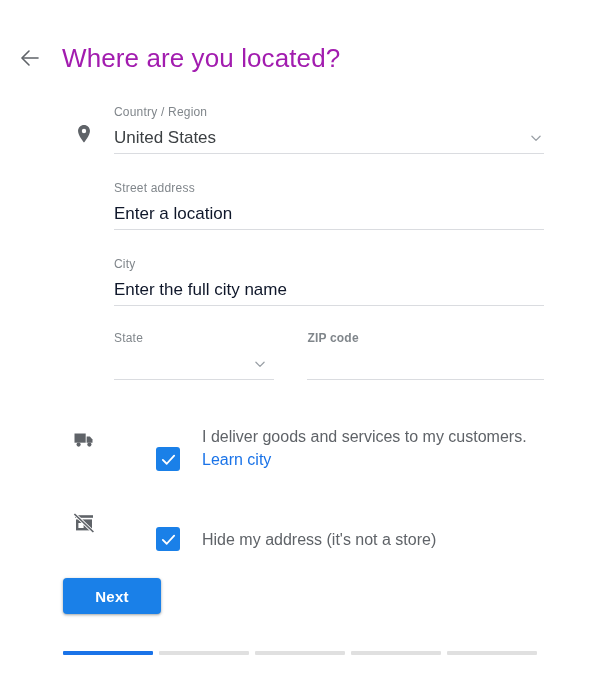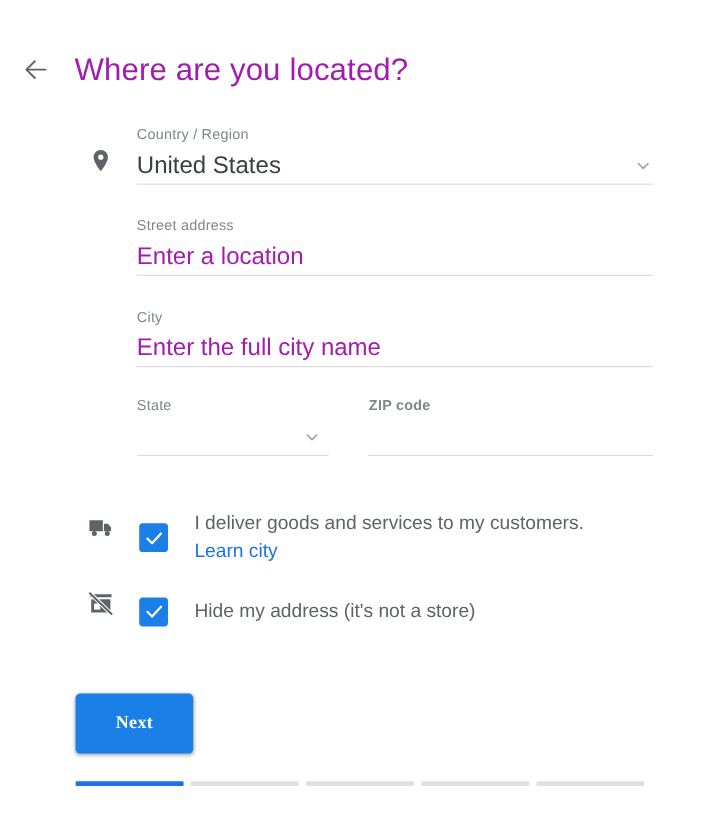--- a/index.html
+++ b/index.html
@@ -92,27 +92,27 @@
     margin-bottom: 3px;
   }
   .field-control {
     position: relative;
     height: 30px;
     border-bottom: 1px solid #dadce0;
     display: flex;
     align-items: center;
   }
   .field-value {
-    font-size: 20px;
+    font-size: 17px;
     line-height: 22px;
     color: #3c4043;
     white-space: nowrap;
   }
   .field-value.placeholder {
-    color: #a21caf;
+    color: #0f172a;
   }
   .field-value.empty { color: transparent; }
   .chevron {
     position: absolute;
     right: 0;
     bottom: 7px;
     width: 16px;
     height: 16px;
     display: flex;
     align-items: center;
@@ -126,25 +126,25 @@
   
   .check-section {
     position: absolute;
     left: 0;
     top: 424px;
     width: 600px;
   }
   .check-row {
     position: relative;
     display: flex;
-    align-items: center;
-    padding-left: 72px;
+    align-items: flex-end;
+    padding-left: 112px;
     min-height: 44px;
   }
-  .check-row + .check-row { margin-top: 16px; }
+  .check-row + .check-row { margin-top: 36px; }
   .check-icon {
     position: absolute;
     left: 72px;
     top: 4px;
     width: 24px;
     height: 24px;
     display: flex;
     align-items: center;
     justify-content: center;
   }
@@ -181,27 +181,27 @@
   }
 
   
   .next-wrap {
     position: absolute;
     left: 63px;
     top: 578px;
   }
   .next-btn {
     min-width: 98px;
-    height: 50px;
+    height: 36px;
     padding: 0 22px;
     border: none;
     border-radius: 4px;
     background: #1a80e8;
     color: #ffffff;
-    font-family: Liberation Serif, serif;
+    font-family: Liberation Sans, sans-serif;
     font-size: 15px;
     font-weight: bold;
     letter-spacing: 0.3px;
     cursor: pointer;
     box-shadow: 0 1px 2px rgba(60,64,67,0.30), 0 1px 3px 1px rgba(60,64,67,0.15);
   }
 
   
   .progress {
     position: absolute;

